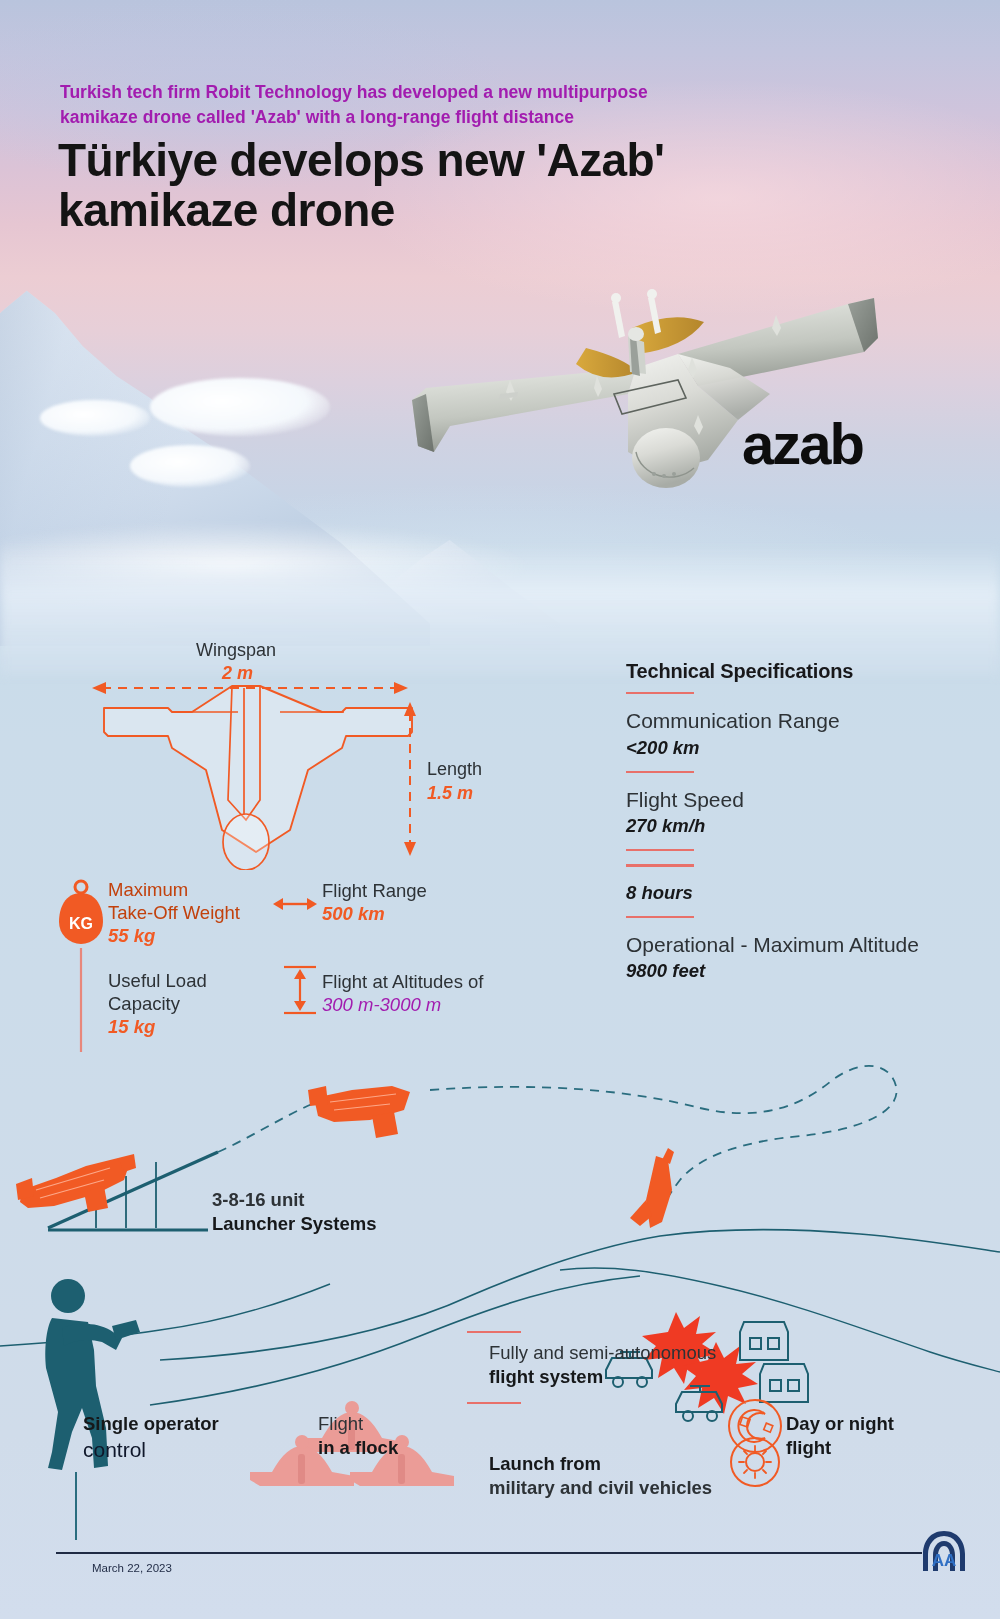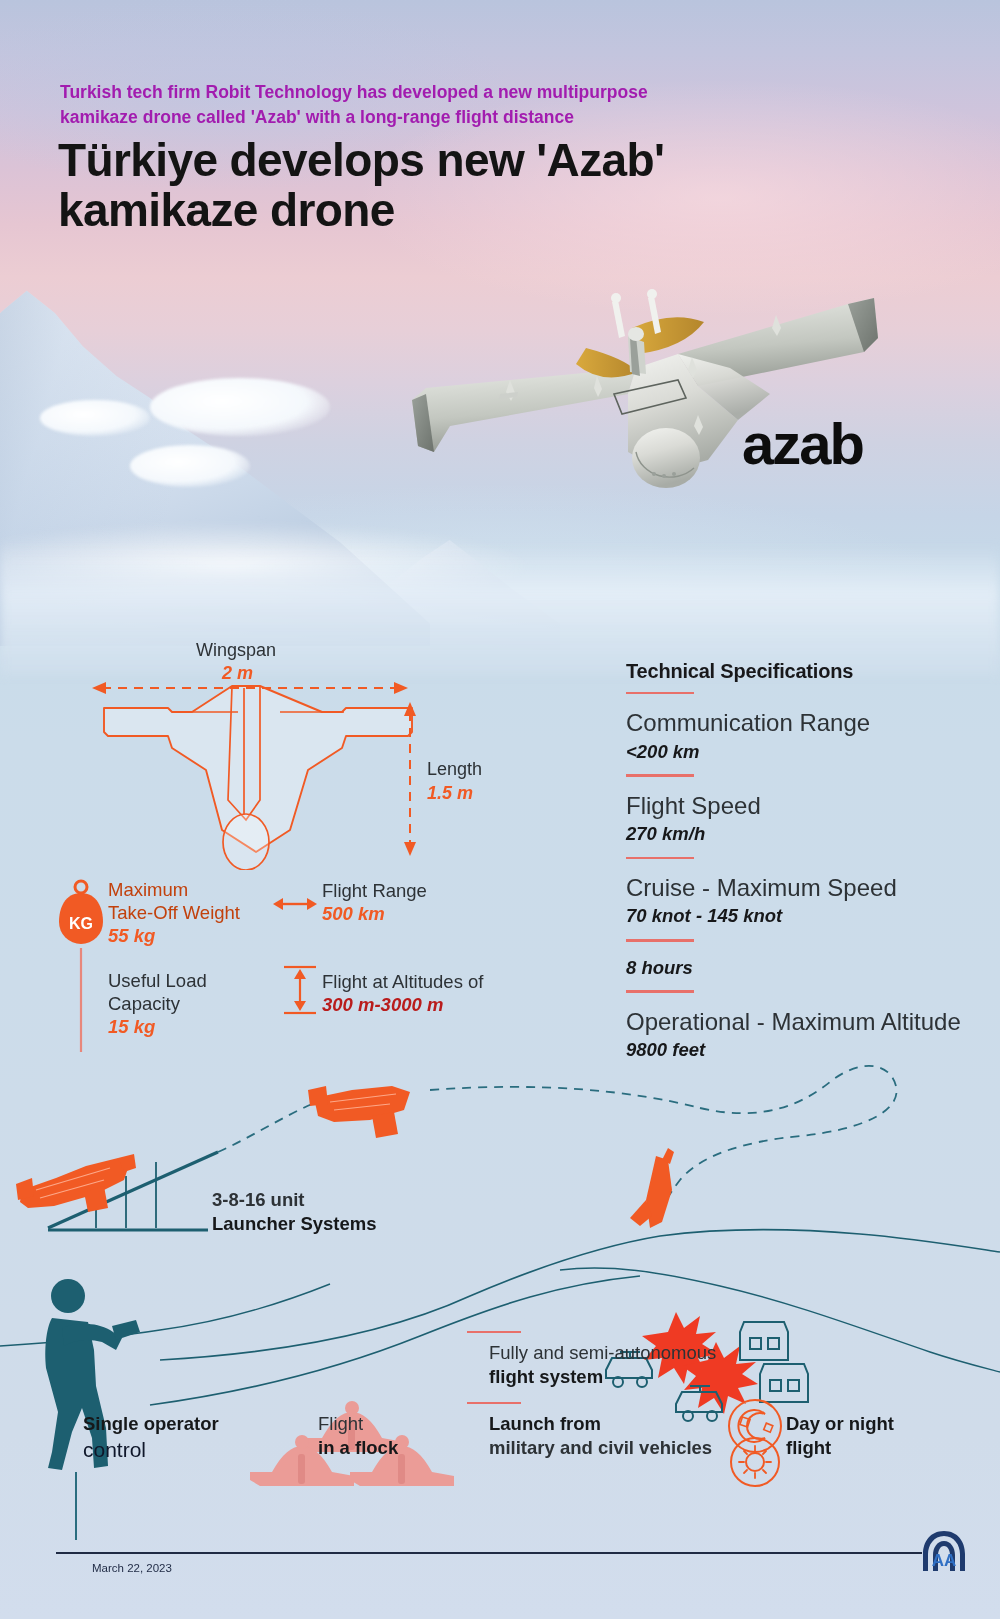--- a/index.html
+++ b/index.html
@@ -144,33 +144,33 @@
   .blk-ulc { position:absolute; left:108px; top:970px; width:215px; }
   .blk-ulc .l1, .blk-ulc .l2 { font-size:18.5px; color:#2d3236; line-height:1.22; }
   .blk-ulc .v  { font-size:18.5px; font-weight:700; font-style:italic; color:#f15a24; line-height:1.35; }
 
   .blk-range { position:absolute; left:322px; top:879px; width:210px; }
   .blk-range .l1 { font-size:18.5px; color:#2d3236; line-height:1.25; }
   .blk-range .v  { font-size:18.5px; font-weight:700; font-style:italic; color:#f15a24; line-height:1.3; }
 
   .blk-alt { position:absolute; left:322px; top:970px; width:230px; }
   .blk-alt .l1 { font-size:18.5px; color:#2d3236; line-height:1.25; }
-  .blk-alt .v  { font-size:18.5px; font-weight:700; font-style:italic; color:#b91c1c; line-height:1.3; }
+  .blk-alt .v  { font-size:18.5px; font-weight:400; font-style:italic; color:#a21caf; line-height:1.3; }
 
   .arrow-lr { position:absolute; left:272px; top:893px; width:46px; height:22px; }
   .arrow-ud { position:absolute; left:280px; top:964px; width:40px; height:52px; }
 
   
   .tech-panel { position:absolute; left:626px; top:660px; width:340px; }
   .tech-title {
     font-size:20px; font-weight:700; color:#18181a; margin-bottom:6px; letter-spacing:-.2px;
   }
   .tech-rule { width:68px; height:2.4px; background:#e8706a; margin:9px 0 13px 0; }
   .tech-item { margin-bottom:0; }
-  .tech-item .k { font-size:24px; color:#2d3236; line-height:1.3; }
+  .tech-item .k { font-size:21px; color:#2d3236; line-height:1.3; }
   .tech-item .v { font-size:18.5px; font-weight:700; font-style:italic; color:#17181a; line-height:1.45; }
 
   
   .scenario { position:absolute; left:0; top:1060px; width:1000px; height:480px; }
 
   .lbl-launcher {
     position:absolute; left:212px; top:1188px;
   }
   .lbl-launcher .t1 { font-size:18.5px; color:#2d3236; line-height:1.3;font-weight:bold; }
   .lbl-launcher .t2 { font-size:18.5px; font-weight:700; color:#16181a; line-height:1.35; }
@@ -182,21 +182,21 @@
   .lbl-flock { position:absolute; left:318px; top:1412px; }
   .lbl-flock .t1 { font-size:18.5px; color:#2d3236; line-height:1.3; }
   .lbl-flock .t2 { font-size:18.5px; font-weight:700; color:#16181a; line-height:1.35; }
 
   .lbl-autonomous { position:absolute; left:489px; top:1341px; }
   .lbl-autonomous .t1 { font-size:18.5px; color:#2d3236; line-height:1.3; }
   .lbl-autonomous .t2 { font-size:18.5px; font-weight:700; color:#16181a; line-height:1.35; }
   .rule-auto { position:absolute; left:467px; top:1331px; width:54px; height:2.4px; background:#e8706a; }
 
   .lbl-launch { position:absolute; left:489px; top:1412px; }
-  .lbl-launch .t1 { font-size:18.5px; font-weight:700; color:#16181a; line-height:1.3; }
+  .lbl-launch .t1 { font-size:18.5px; font-weight:700; color:#16181a; line-height:1.3;margin-top:40px; }
   .lbl-launch .t2 { font-size:18.5px; color:#2d3236; line-height:1.35;font-weight:bold; }
   .rule-launch { position:absolute; left:467px; top:1402px; width:54px; height:2.4px; background:#e8706a; }
 
   .lbl-daynight { position:absolute; left:786px; top:1412px; }
   .lbl-daynight .t1 { font-size:18.5px; font-weight:700; color:#16181a; line-height:1.3; }
   .lbl-daynight .t2 { font-size:18.5px; font-weight:700; color:#16181a; line-height:1.35; }
 
   .daynight-icon { position:absolute; left:727px; top:1396px; width:56px; height:92px; }
 
   
@@ -382,24 +382,20 @@
       <div class="v">&lt;200 km</div>
     </div>
 
     <div class="tech-rule"></div>
     <div class="tech-item">
       <div class="k">Flight Speed</div>
       <div class="v">270 km/h</div>
     </div>
 
     <div class="tech-rule"></div>
-    <div class="tech-item">
-      <div class="k">Cruise - Maximum Speed</div>
-      <div class="v">70 knot - 145 knot</div>
-    </div>
 
     <div class="tech-rule"></div>
     <div class="tech-item">
       <div class="v">8 hours</div>
     </div>
 
     <div class="tech-rule"></div>
     <div class="tech-item">
       <div class="k">Operational - Maximum Altitude</div>
       <div class="v">9800 feet</div>

